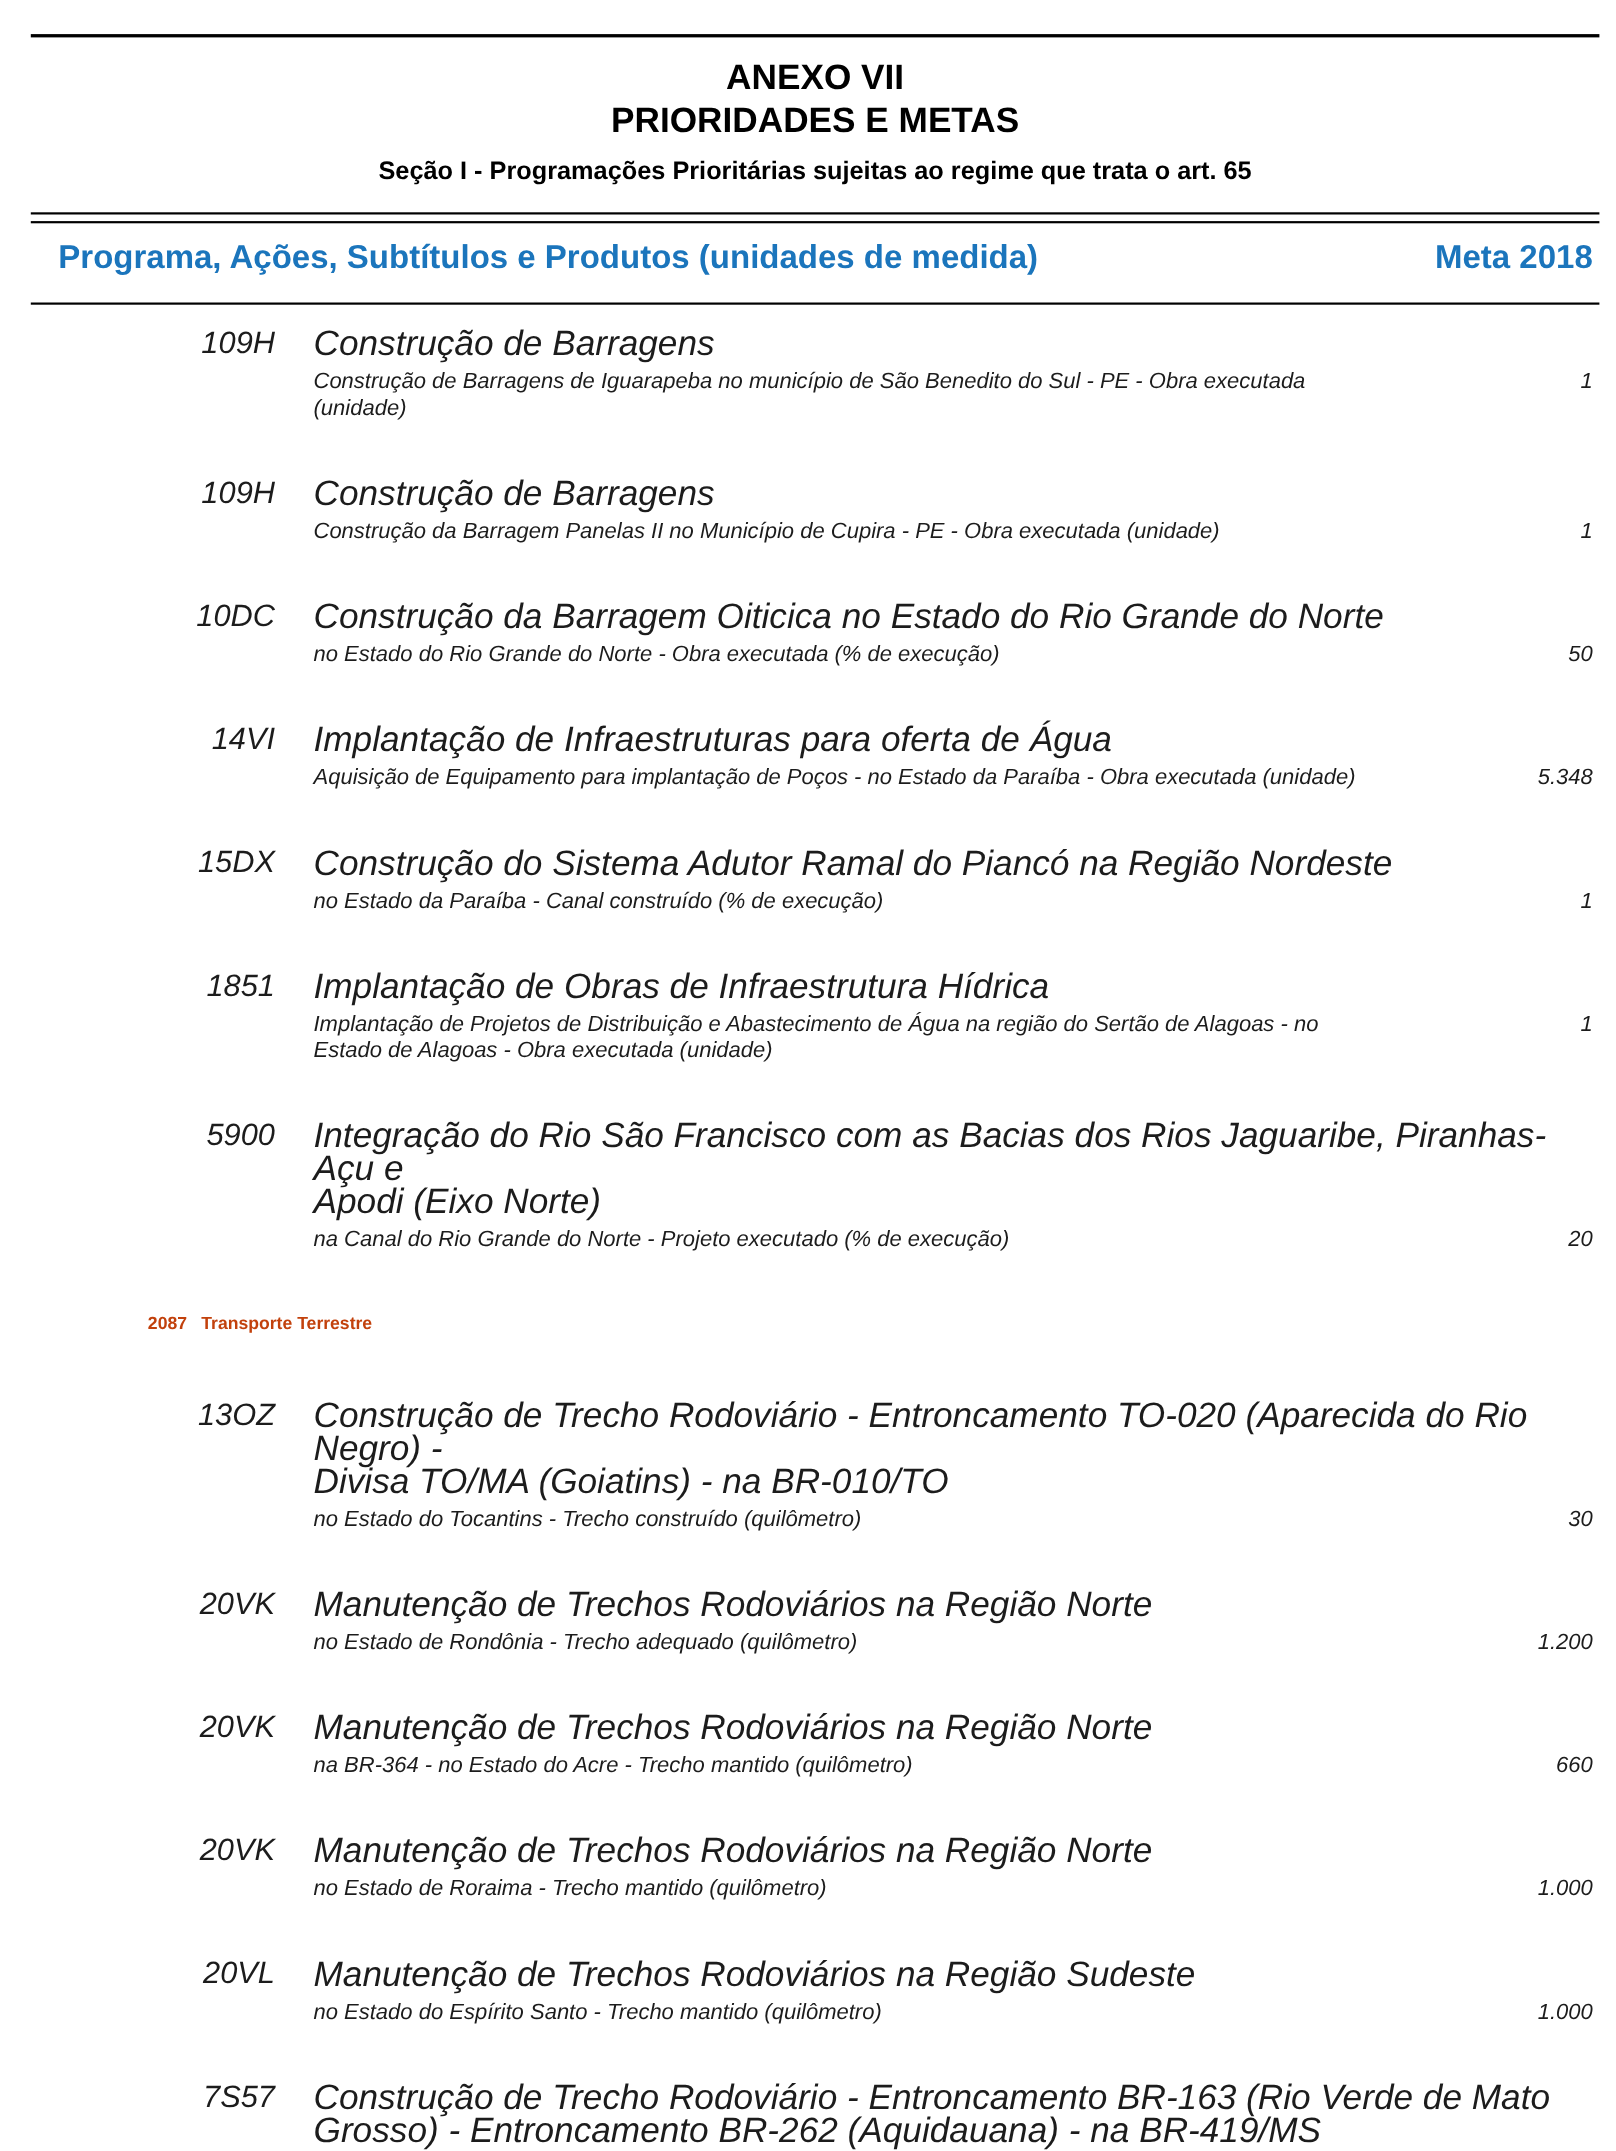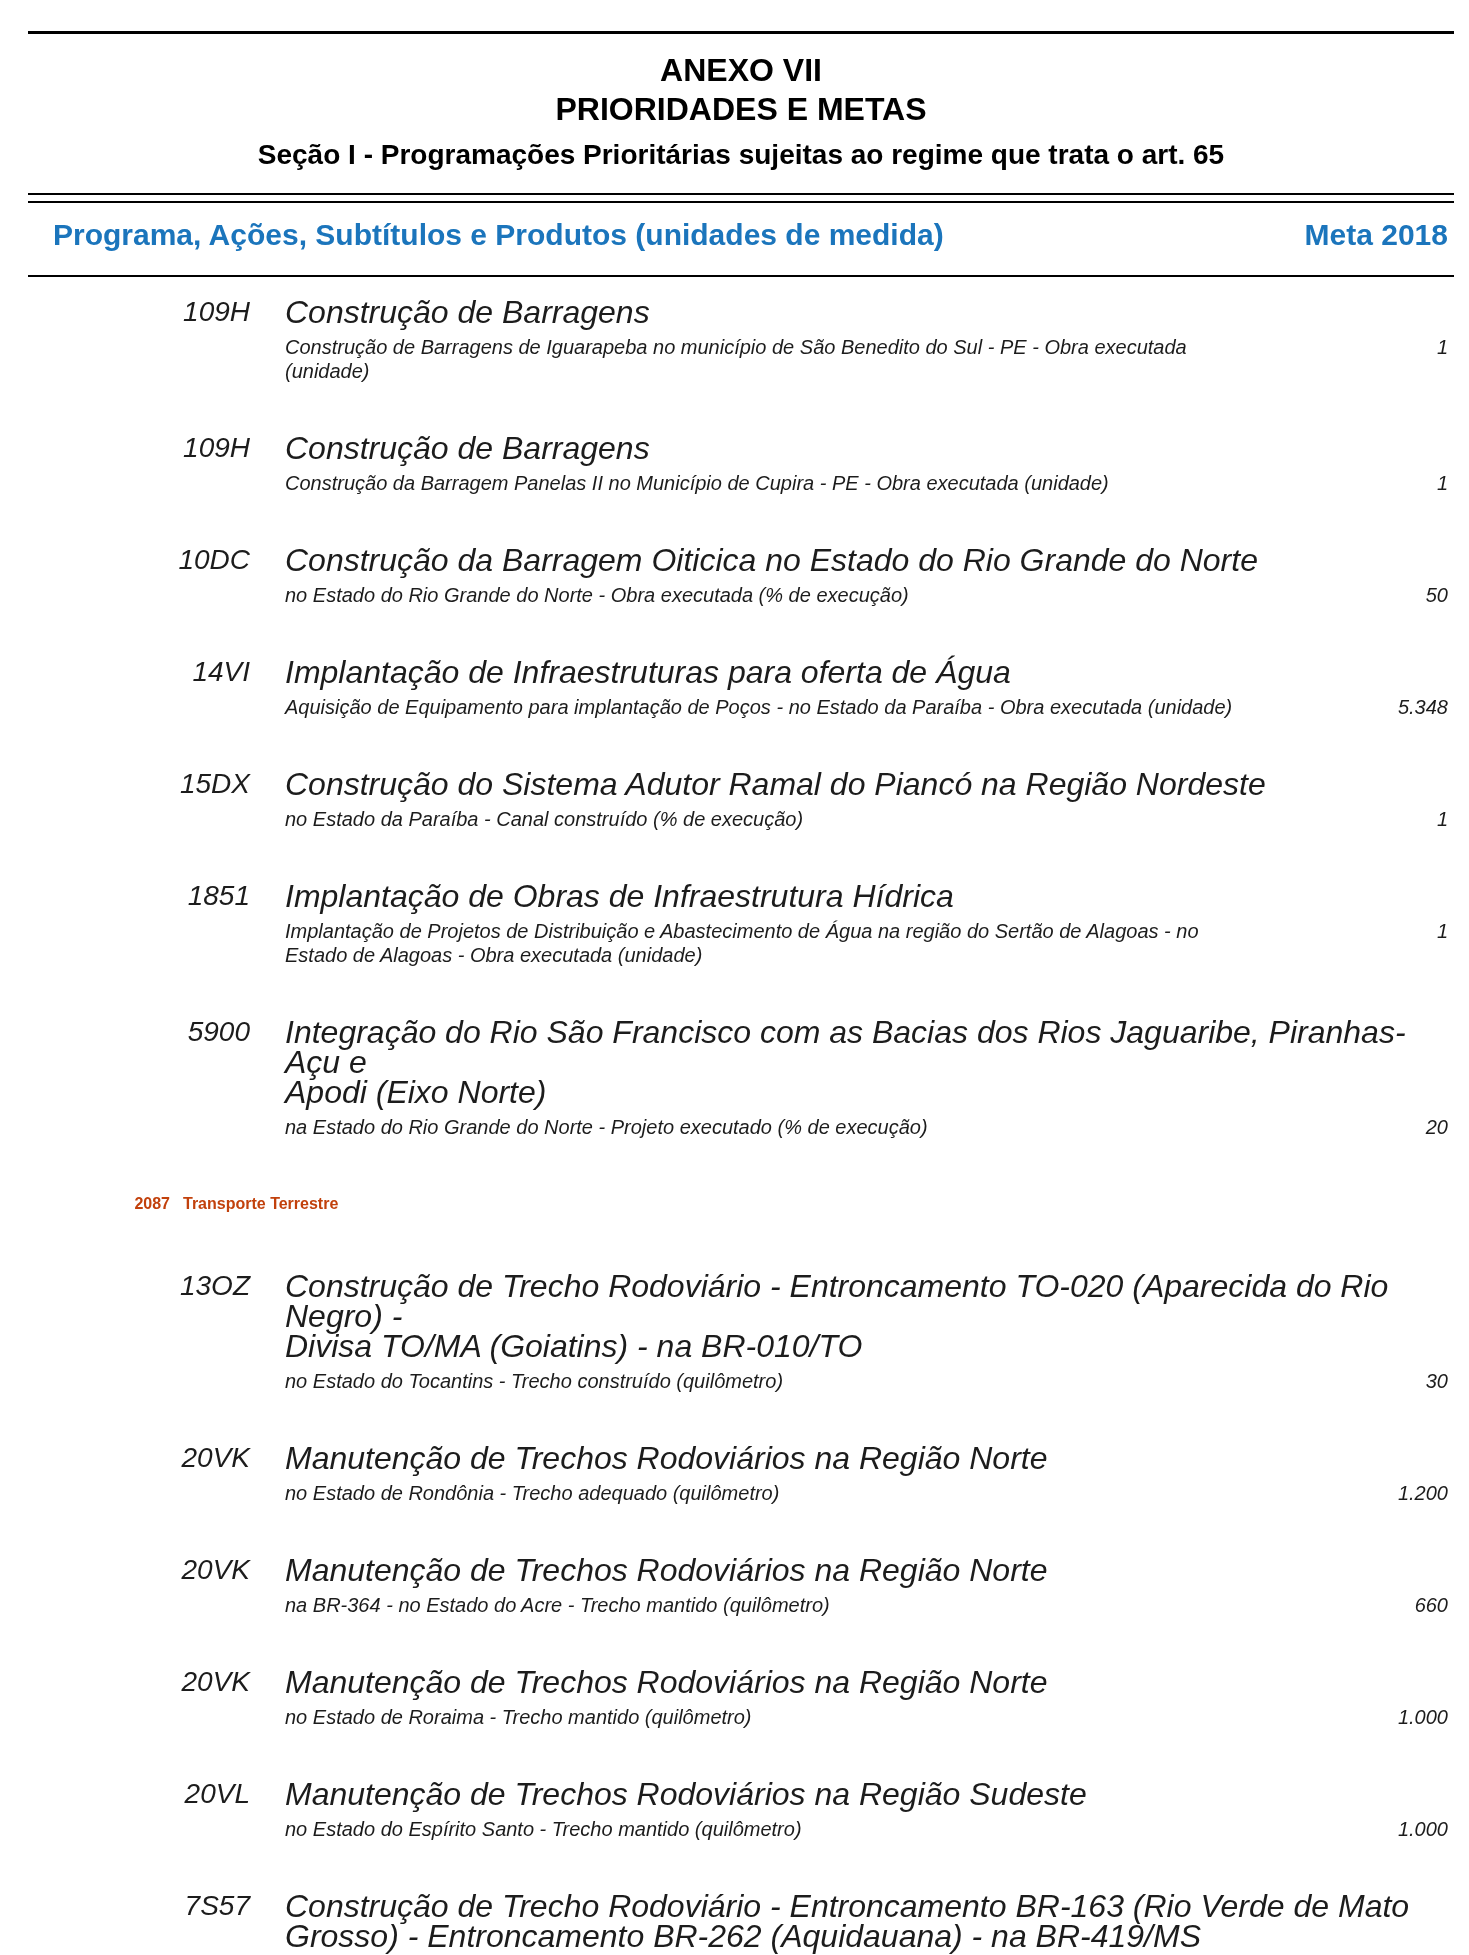--- a/index.html
+++ b/index.html
@@ -11,21 +11,21 @@
   }
   .page { width:1426px; margin-left:28px; padding-top:31px; }
 
   .rule-top { border-top:3px solid #000; }
   .rule { border-top:2px solid #000; }
   .double-rule { height:10px; border-top:2px solid #000; border-bottom:2px solid #000; }
 
   .heading { text-align:center; color:#000; }
   .heading .h1 { font-size:32px; font-weight:bold; line-height:39px; }
   .heading .h1:first-child { margin-top:17px; }
-  .heading .subtitle { font-size:28px; font-weight:bold; line-height:34px; margin-top:9px; margin-bottom:21px; }
+  .heading .subtitle { font-size:23px; font-weight:bold; line-height:34px; margin-top:9px; margin-bottom:21px; }
 
   .col-header {
     display:flex; justify-content:space-between; align-items:center;
     font-weight:bold; font-size:30px; line-height:37px;
     padding:13px 6px 22px 25px;
   }
 
   #rows { padding-top:20px; }
 
   .action { margin-bottom:50px; }
@@ -134,21 +134,21 @@
     </div>
   </div>
 
   <div class="action">
     <div class="action-head">
       <span class="action-code">5900</span>
       <span class="action-title">Integração do Rio São Francisco com as Bacias dos Rios Jaguaribe, Piranhas-Açu e
 Apodi (Eixo Norte)</span>
     </div>
     <div class="action-body">
-      <span class="action-subtitle">na Estado do Rio Grande do Norte - Projeto executado (% de execução)</span>
+      <span class="action-subtitle">na Canal do Rio Grande do Norte - Projeto executado (% de execução)</span>
       <span class="action-meta">20</span>
     </div>
   </div>
 
   <div class="program">
     <span class="program-code">2087</span>
     <span class="program-title">Transporte Terrestre</span>
   </div>
 
   <div class="action">

